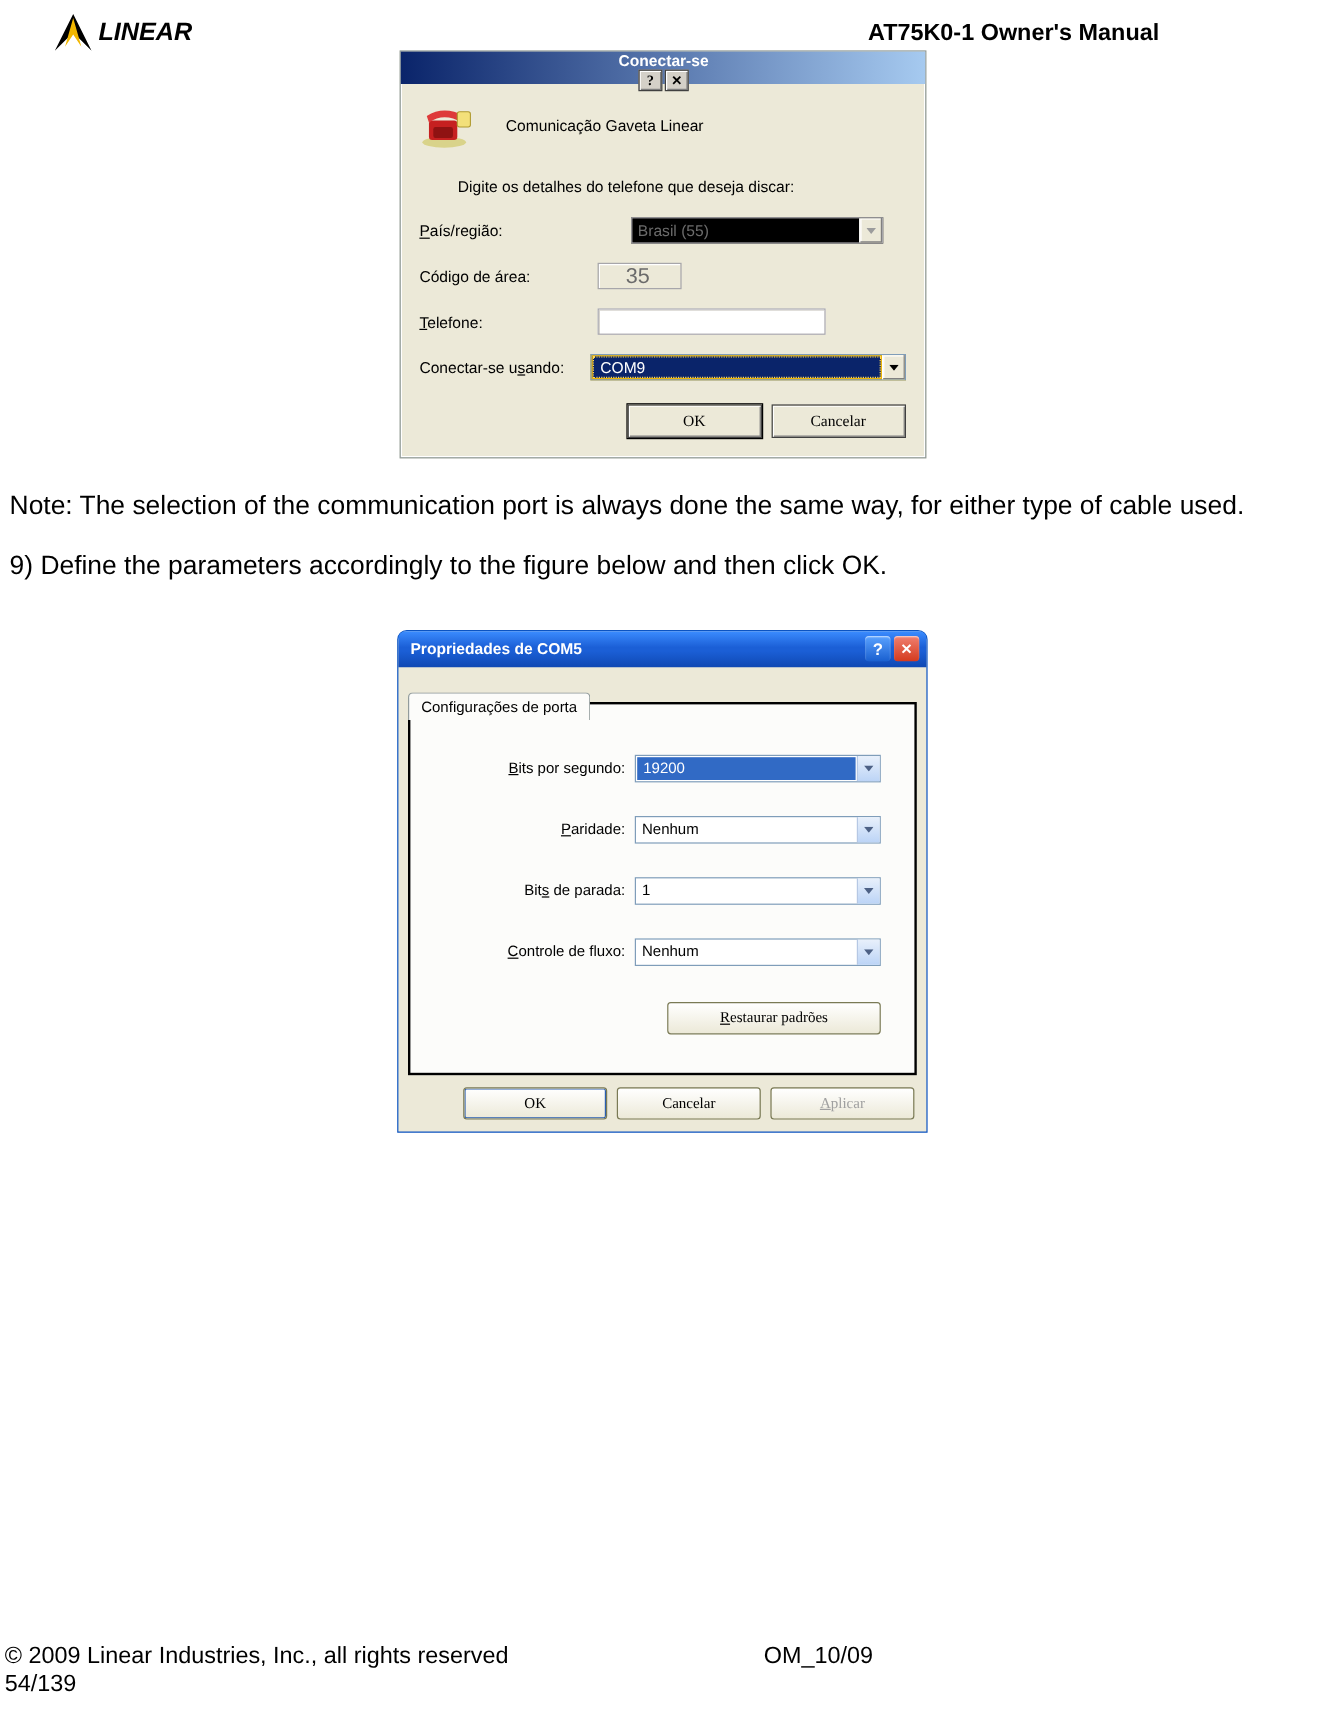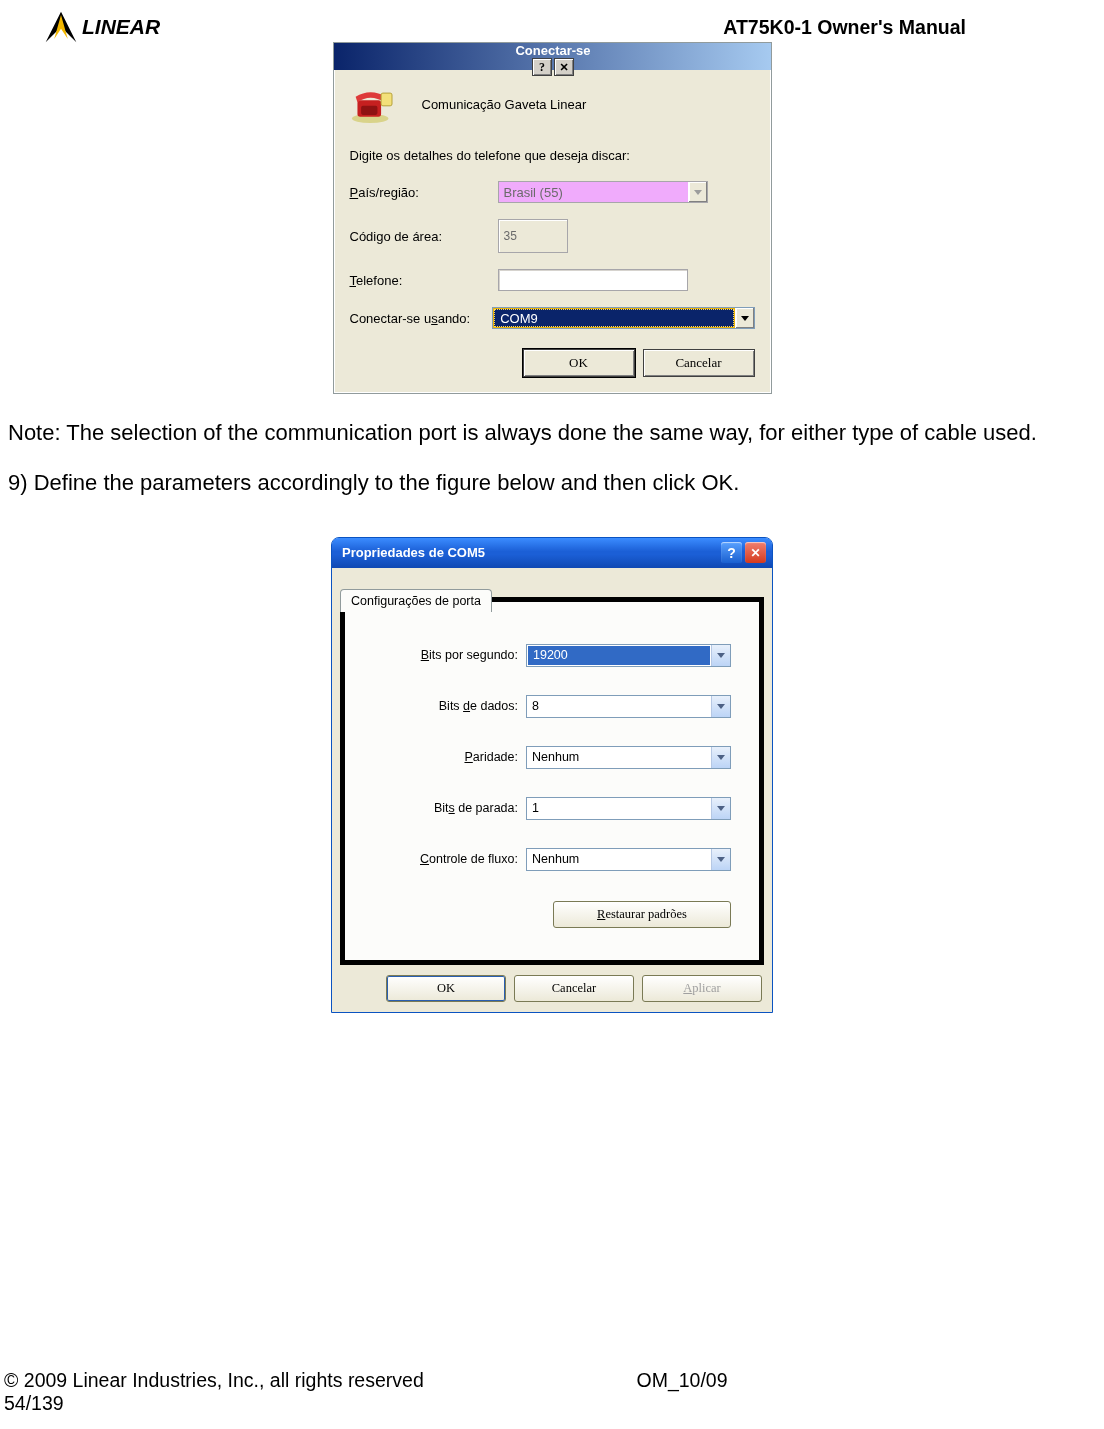--- a/index.html
+++ b/index.html
@@ -89,48 +89,48 @@
   
   .dlg-body{
     padding:14px 16px 16px 16px;
     font-family:Tahoma,Arial,sans-serif;
     font-size:13px;
     color:#000;
   }
   .conn-icon-row{display:flex;align-items:center;gap:28px;margin-bottom:24px;}
   .phone-icon{width:44px;height:40px;}
   .conn-name{font-size:13px;}
-  .prompt-line{margin-bottom:18px;font-size:13px;}
+  .prompt-line{margin-bottom:18px;font-size:13px;margin-left:32px;}
   .form-row{display:flex;align-items:center;margin-bottom:16px;}
   .form-label{width:148px;font-size:13px;}
   .ul{text-decoration:underline;}
   .field-disabled{
-    width:190px;height:34px;
+    width:190px;height:22px;
     border:1px solid #a7a6aa;
     background:#ece9d8;
     box-shadow:inset 1px 1px 0 #fff;
-    padding:2px 5px;
-    font-size:12px;color:#6b6b6b;
+    padding:2px 23px;
+    font-size:18px;color:#6b6b6b;
     display:flex;align-items:center;
     box-sizing:border-box;
   }
   .field-disabled.short{width:70px;}
   .field-empty{
     width:190px;height:22px;
     border:1px solid #a7a6aa;
     background:#fff;
     box-shadow:inset 1px 1px 0 #d6d3ce;
     box-sizing:border-box;
   }
   .combo-classic{
     width:210px;height:22px;
     display:flex;box-sizing:border-box;
     border:1px solid #7f9db9;
   }
-  .combo-classic.disabled{border-color:#a7a6aa;background:#f0abfc;}
+  .combo-classic.disabled{border-color:#a7a6aa;background:#000000;margin-left:28px;}
   .combo-val{
     flex:1;
     padding:2px 5px;
     font-size:13px;
     display:flex;align-items:center;
   }
   .combo-val.sel{
     background:#0a246a;color:#fff;
     border:1px dotted #ffd95c;
     margin:1px;
@@ -180,21 +180,21 @@
     border:1px solid #919b9c;
     border-bottom:none;
     border-radius:4px 4px 0 0;
     padding:4px 10px;
     font-size:12.5px;
     position:relative;top:15px;
     z-index:2;
   }
   .tab-panel{
     background:#fcfcfa;
-    border:5px solid #000000;
+    border:2px solid #000000;
     padding:42px 28px 32px 28px;
   }
   .xp-row{display:flex;align-items:center;justify-content:flex-end;margin-bottom:28px;}
   .xp-label{font-size:12.5px;margin-right:8px;text-align:right;}
   .combo-xp{
     width:205px;height:23px;
     border:1px solid #7f9db9;
     background:#fff;
     display:flex;box-sizing:border-box;
   }
@@ -347,31 +347,20 @@
               <div class="combo-xp">
                 <div class="combo-val hl">19200</div>
                 <div class="combo-btn-xp">
                   <svg width="8" height="5">
                     <path d="M0 0 L8 0 L4 5 Z" fill="#4d6185"></path>
                   </svg>
                 </div>
               </div>
             </div>
             <div class="xp-row">
-              <div class="xp-label">Bits <span class="ul">d</span>e dados:</div>
-              <div class="combo-xp">
-                <div class="combo-val">8</div>
-                <div class="combo-btn-xp">
-                  <svg width="8" height="5">
-                    <path d="M0 0 L8 0 L4 5 Z" fill="#4d6185"></path>
-                  </svg>
-                </div>
-              </div>
-            </div>
-            <div class="xp-row">
               <div class="xp-label"><span class="ul">P</span>aridade:</div>
               <div class="combo-xp">
                 <div class="combo-val">Nenhum</div>
                 <div class="combo-btn-xp">
                   <svg width="8" height="5">
                     <path d="M0 0 L8 0 L4 5 Z" fill="#4d6185"></path>
                   </svg>
                 </div>
               </div>
             </div>

